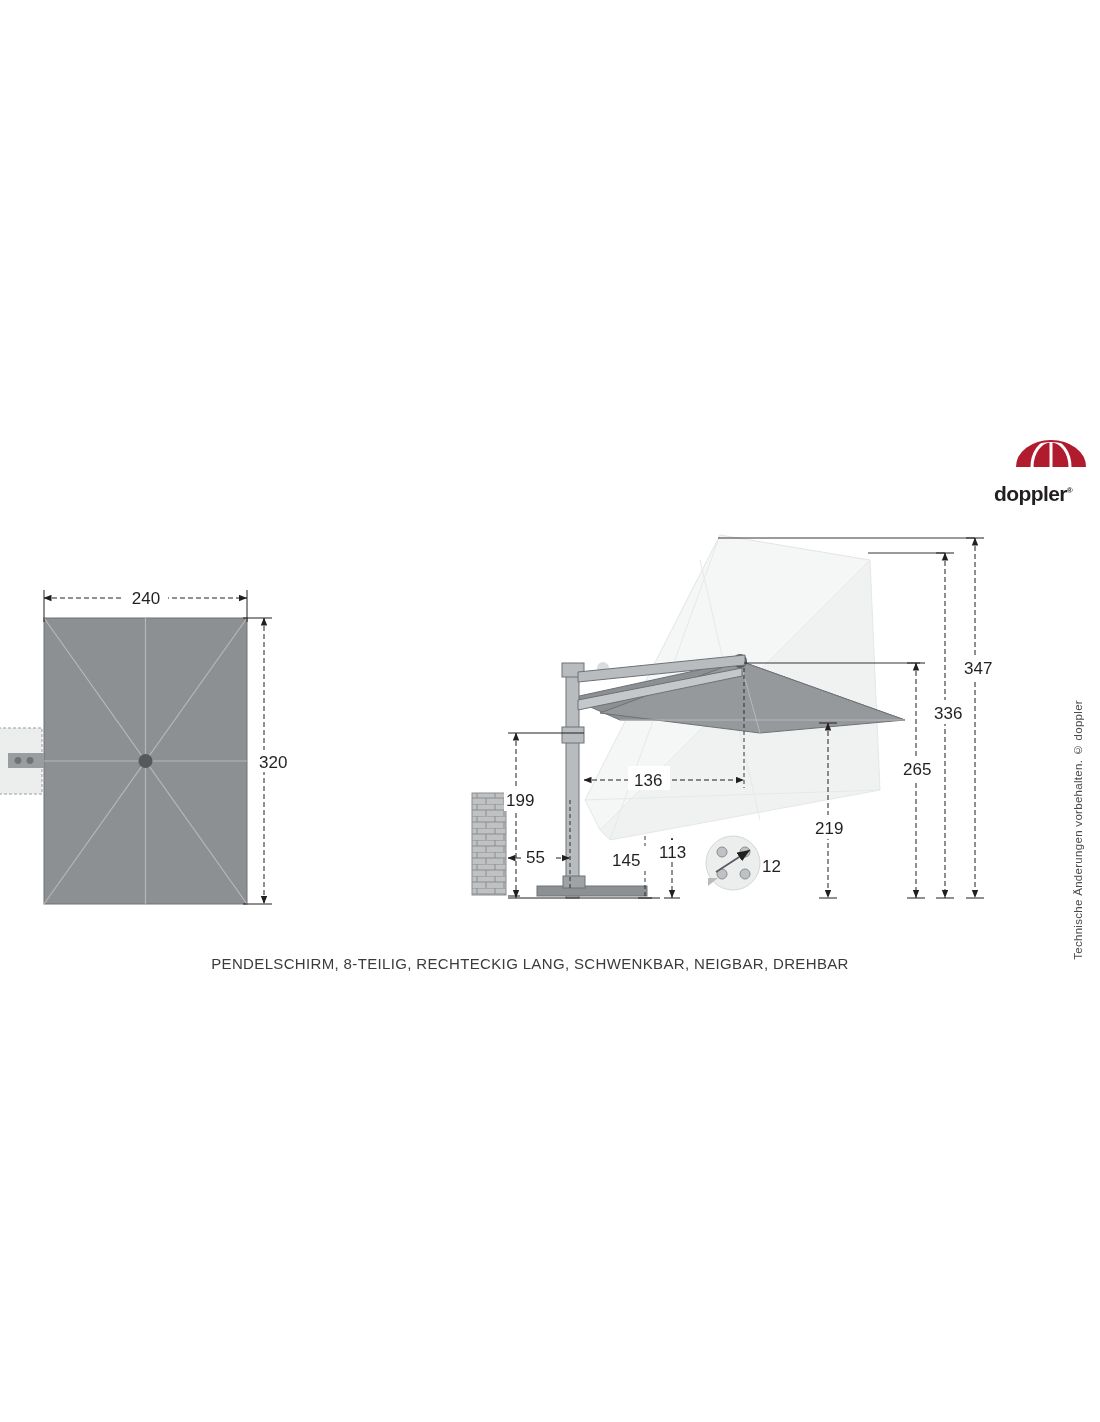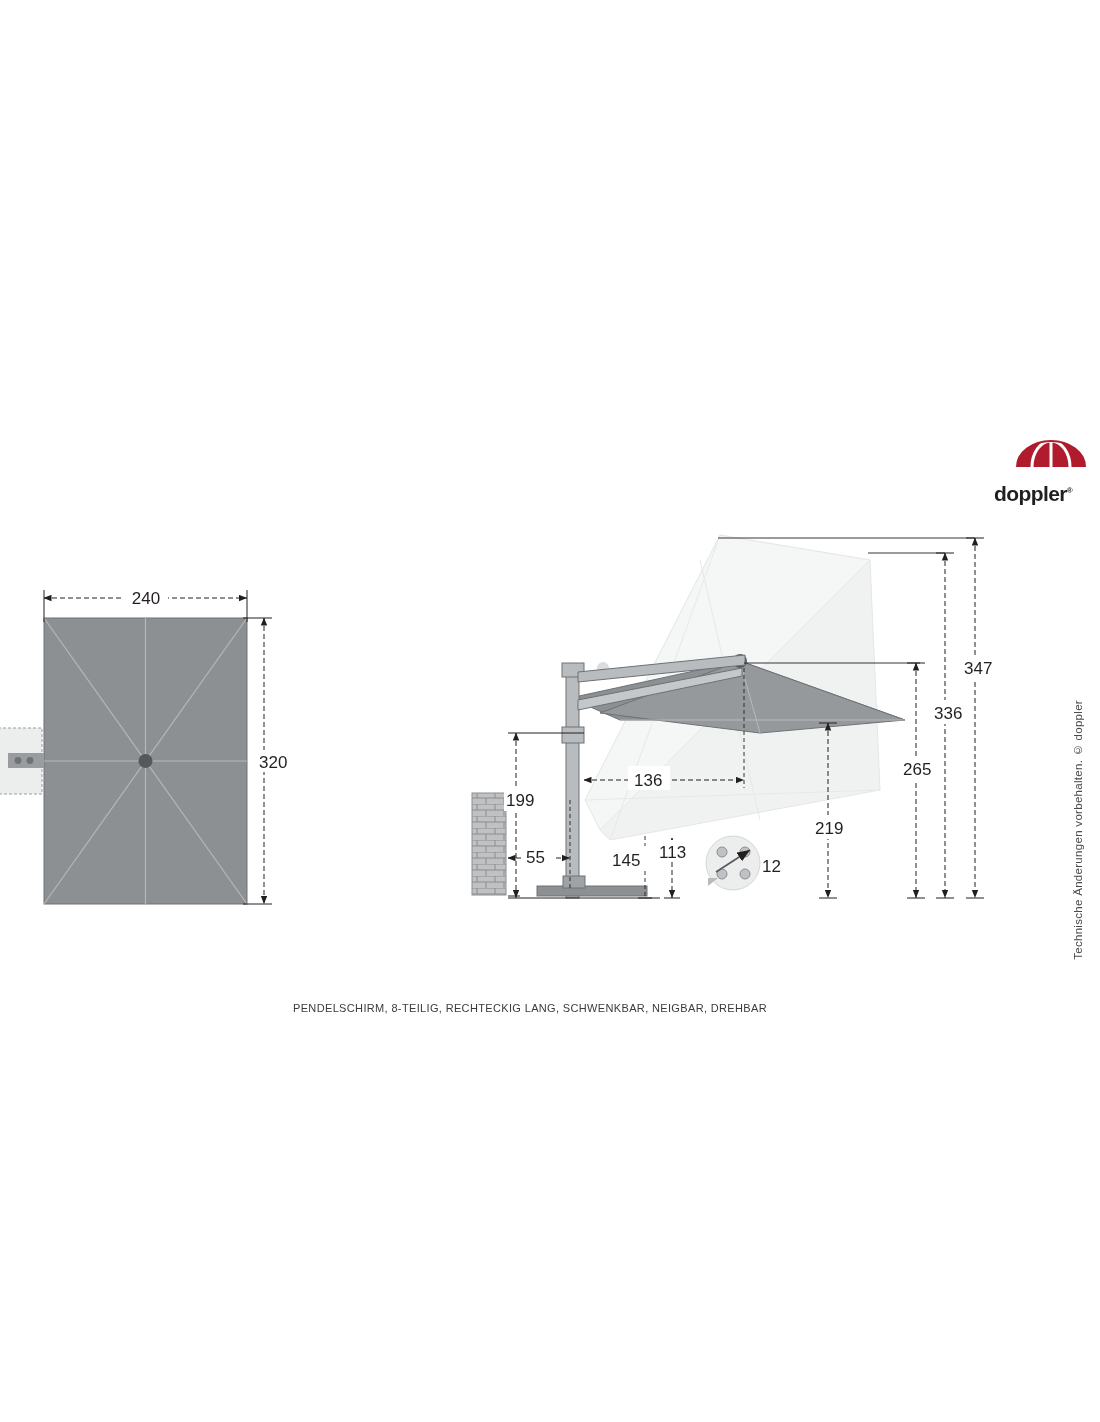--- a/index.html
+++ b/index.html
@@ -28,24 +28,24 @@
     height: 1422px;
   }
   .dim-text {
     font-family: "Liberation Sans", sans-serif;
     font-size: 17px;
     fill: #231f20;
   }
   .caption {
     position: absolute;
     left: 150px;
-    top: 1002px;
+    top: 955px;
     width: 760px;
     text-align: center;
-    font-size: 11px;
+    font-size: 15px;
     letter-spacing: 0.35px;
     color: #3b3b3b;
     font-family: "Liberation Sans", sans-serif;
   }
   .sidenote {
     position: absolute;
     right: 16px;
     top: 700px;
     font-size: 11.5px;
     color: #4a4a4a;

